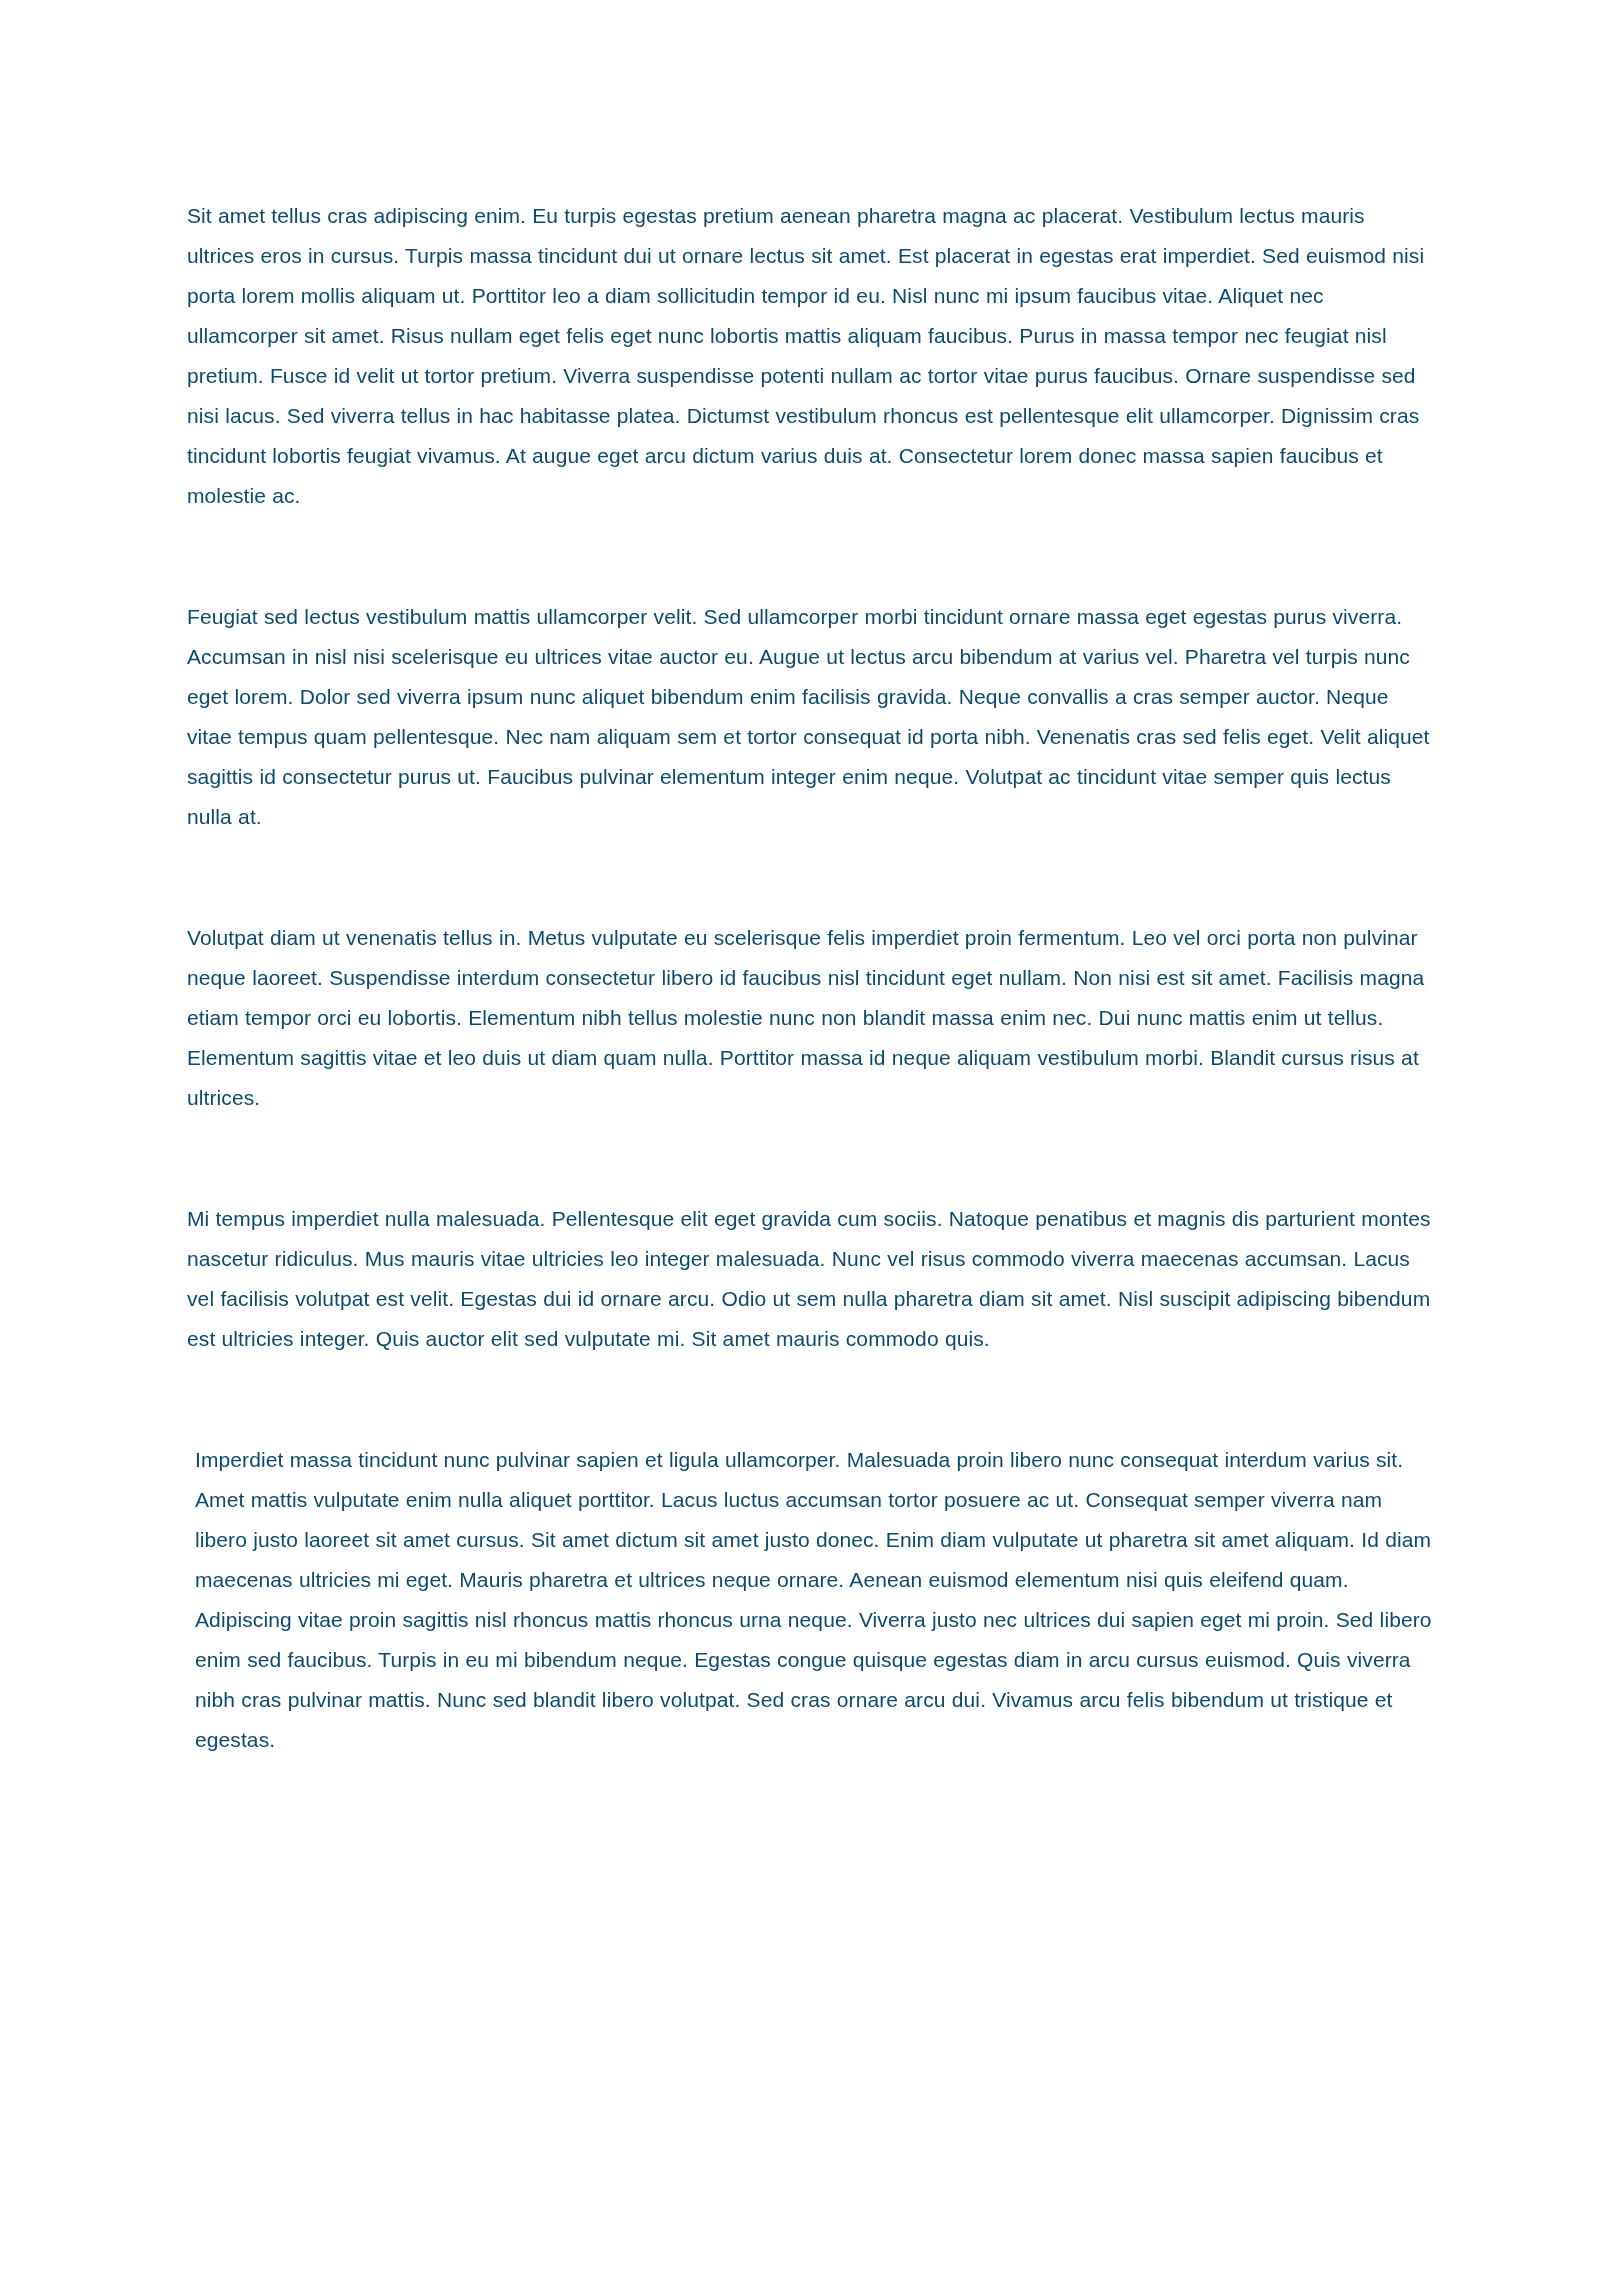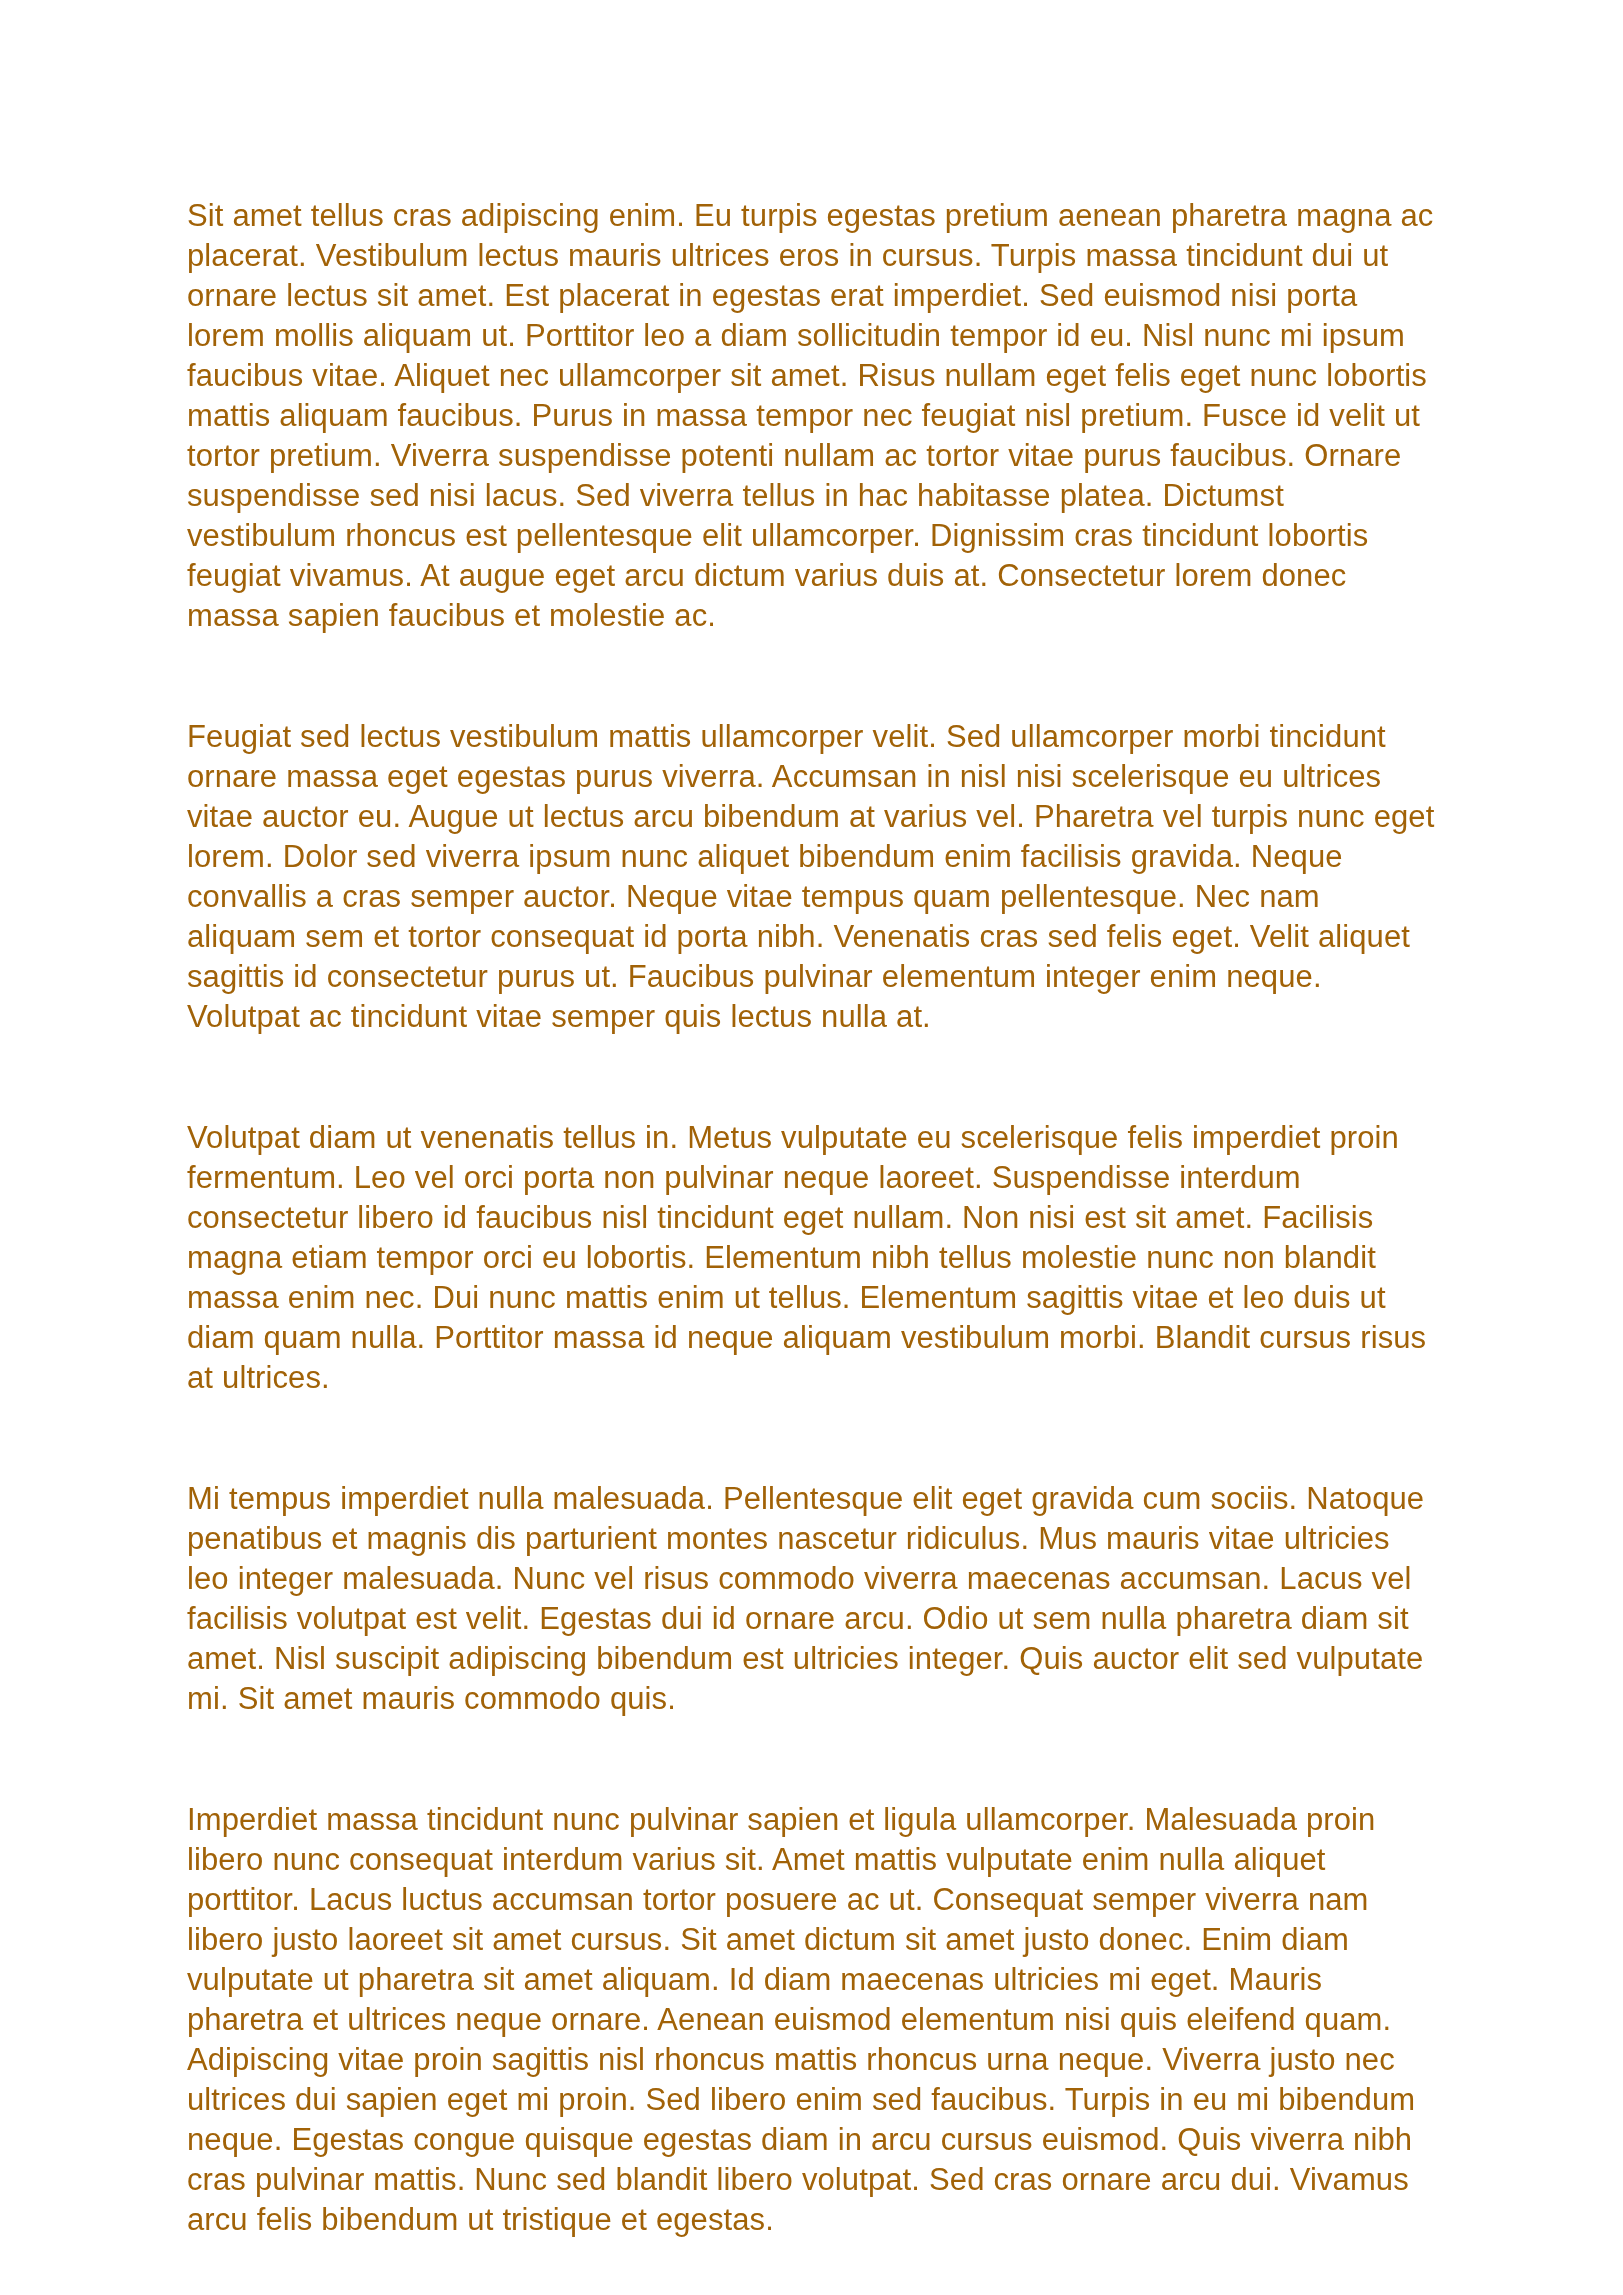--- a/index.html
+++ b/index.html
@@ -16,30 +16,31 @@
     font-family: "Liberation Sans", "DejaVu Sans", sans-serif;
   }
   .text-block {
     position: absolute;
     top: 196px;
     left: 187px;
     width: 1251px;
   }
   .text-block p {
     margin: 0 0 81px 0;
-    font-size: 31px;
+    font-size: 21px;
     line-height: 40px;
     font-weight: 400;
-    color: #a16207;
+    color: #0c4a6e;
     text-align: left;
     letter-spacing: 0.1px;
     word-spacing: 0.3px;
   }
   .text-block p:last-child {
     margin-bottom: 0;
+    margin-left: 8px;
   }
 </style>
 </head>
 <body>
 
 <div class="page">
   <div class="text-block">
     <p>Sit amet tellus cras adipiscing enim. Eu turpis egestas pretium aenean pharetra magna ac placerat. Vestibulum lectus mauris ultrices eros in cursus. Turpis massa tincidunt dui ut ornare lectus sit amet. Est placerat in egestas erat imperdiet. Sed euismod nisi porta lorem mollis aliquam ut. Porttitor leo a diam sollicitudin tempor id eu. Nisl nunc mi ipsum faucibus vitae. Aliquet nec ullamcorper sit amet. Risus nullam eget felis eget nunc lobortis mattis aliquam faucibus. Purus in massa tempor nec feugiat nisl pretium. Fusce id velit ut tortor pretium. Viverra suspendisse potenti nullam ac tortor vitae purus faucibus. Ornare suspendisse sed nisi lacus. Sed viverra tellus in hac habitasse platea. Dictumst vestibulum rhoncus est pellentesque elit ullamcorper. Dignissim cras tincidunt lobortis feugiat vivamus. At augue eget arcu dictum varius duis at. Consectetur lorem donec massa sapien faucibus et molestie ac.</p>
     <p>Feugiat sed lectus vestibulum mattis ullamcorper velit. Sed ullamcorper morbi tincidunt ornare massa eget egestas purus viverra. Accumsan in nisl nisi scelerisque eu ultrices vitae auctor eu. Augue ut lectus arcu bibendum at varius vel. Pharetra vel turpis nunc eget lorem. Dolor sed viverra ipsum nunc aliquet bibendum enim facilisis gravida. Neque convallis a cras semper auctor. Neque vitae tempus quam pellentesque. Nec nam aliquam sem et tortor consequat id porta nibh. Venenatis cras sed felis eget. Velit aliquet sagittis id consectetur purus ut. Faucibus pulvinar elementum integer enim neque. Volutpat ac tincidunt vitae semper quis lectus nulla at.</p>
     <p>Volutpat diam ut venenatis tellus in. Metus vulputate eu scelerisque felis imperdiet proin fermentum. Leo vel orci porta non pulvinar neque laoreet. Suspendisse interdum consectetur libero id faucibus nisl tincidunt eget nullam. Non nisi est sit amet. Facilisis magna etiam tempor orci eu lobortis. Elementum nibh tellus molestie nunc non blandit massa enim nec. Dui nunc mattis enim ut tellus. Elementum sagittis vitae et leo duis ut diam quam nulla. Porttitor massa id neque aliquam vestibulum morbi. Blandit cursus risus at ultrices.</p>

